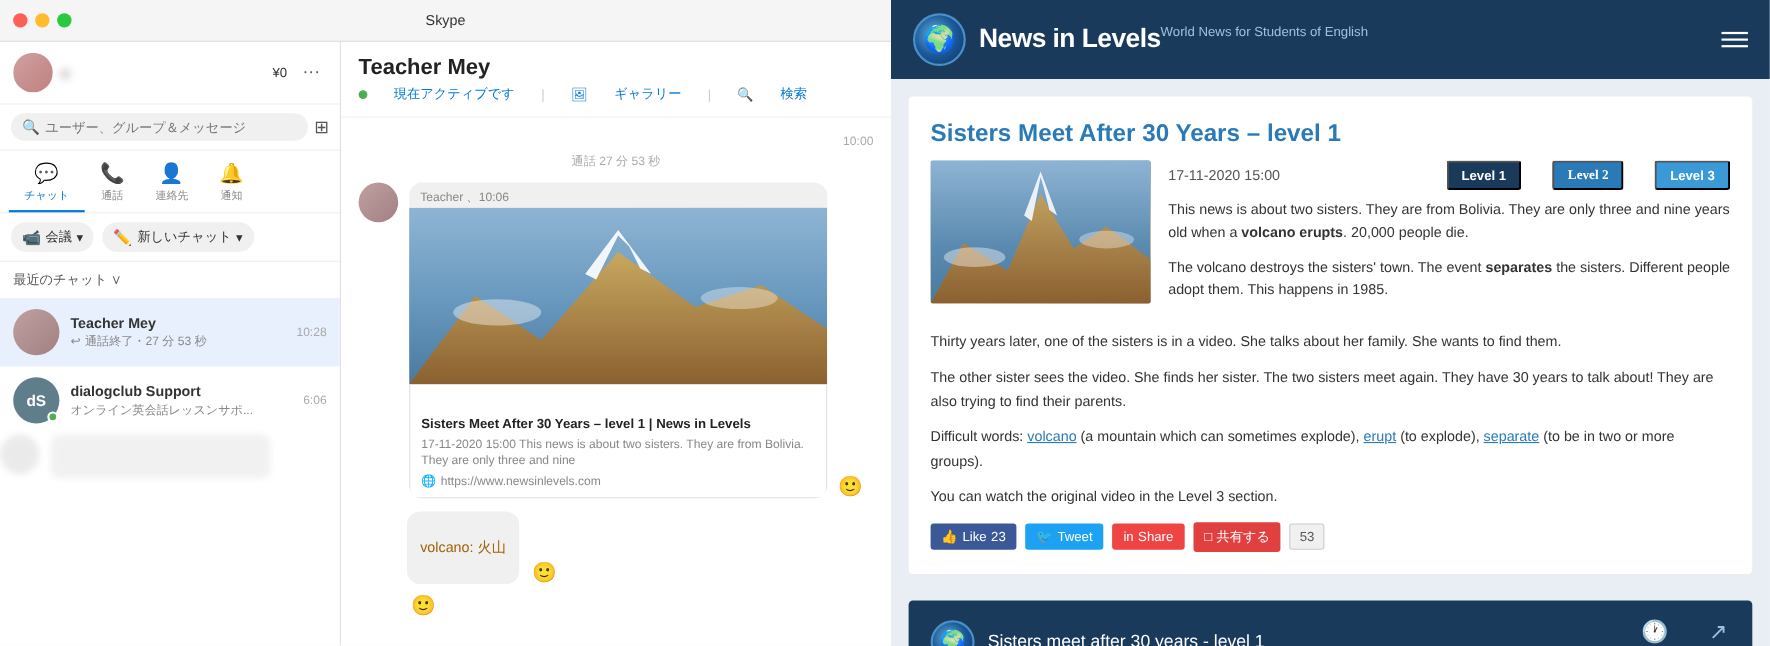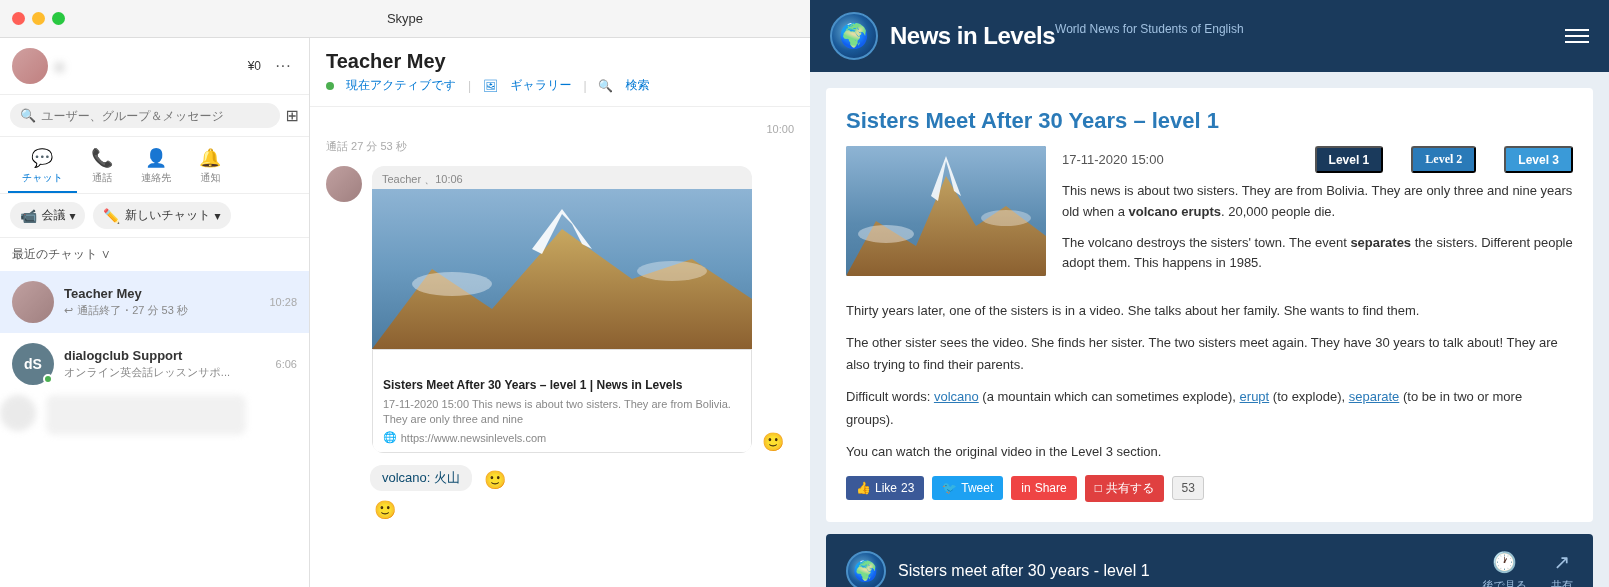--- a/index.html
+++ b/index.html
@@ -54,66 +54,66 @@
     .online-dot { width: 10px; height: 10px; border-radius: 50%; background: #4caf50; border: 2px solid #fff; position: absolute; bottom: 1px; right: 1px; }
     .chat-info { flex: 1; min-width: 0; }
     .chat-name { font-size: 13px; font-weight: 600; color: #333; }
     .chat-preview { font-size: 11px; color: #888; white-space: nowrap; overflow: hidden; text-overflow: ellipsis; margin-top: 2px; display: flex; align-items: center; gap: 4px; }
     .chat-time { font-size: 11px; color: #aaa; white-space: nowrap; }
 
     
     .chat-area { flex: 1; display: flex; flex-direction: column; }
     .chat-header { padding: 12px 16px; border-bottom: 1px solid #eee; background: #fff; }
     .chat-header-name { font-size: 20px; font-weight: 700; color: #222; }
-    .chat-header-meta { display: flex; align-items: center; gap: 12px; margin-top: 4px; font-size: 12px; color: #0078d4; }
+    .chat-header-meta { display: flex; align-items: center; gap: 24px; margin-top: 4px; font-size: 12px; color: #0078d4; }
     .meta-dot { width: 8px; height: 8px; border-radius: 50%; background: #4caf50; }
     .meta-divider { color: #ccc; }
     .meta-icon { font-size: 12px; }
 
     .chat-messages { flex: 1; overflow-y: auto; padding: 16px; background: #fff; }
     .time-stamp { text-align: right; font-size: 11px; color: #aaa; margin-bottom: 4px; }
-    .call-info { text-align: left; font-size: 11px; color: #aaa; margin-bottom: 12px; }
+    .call-info { text-align: center; font-size: 11px; color: #aaa; margin-bottom: 12px; }
 
     .message-row { display: flex; gap: 10px; margin-bottom: 12px; }
     .msg-avatar { width: 36px; height: 36px; border-radius: 50%; background: linear-gradient(135deg, #c0a0a0, #a08080); flex-shrink: 0; }
     .msg-bubble { background: #f0f0f0; border-radius: 12px; overflow: hidden; max-width: 380px; }
     .msg-sender { font-size: 11px; color: #888; padding: 6px 10px 2px; }
     .msg-image { width: 100%; height: 160px; background: linear-gradient(160deg, #8eb4d4 0%, #6a9abf 20%, #4a7a9f 40%, #c8a860 70%, #8b6030 100%); display: flex; align-items: center; justify-content: center; position: relative; overflow: hidden; }
     .mountain-svg { width: 100%; height: 100%; }
     .msg-link-card { background: #fff; border-radius: 0 0 8px 8px; border: 1px solid #e0e0e0; overflow: hidden; }
     .link-card-inner { padding: 8px 10px; }
     .link-card-title { font-size: 12px; font-weight: 600; color: #222; line-height: 1.3; margin-top: 20px; }
     .link-card-desc { font-size: 11px; color: #888; margin-top: 3px; line-height: 1.4; }
     .link-card-url { display: flex; align-items: center; gap: 4px; font-size: 11px; color: #888; margin-top: 4px; }
     .globe-small { font-size: 11px; }
 
     .emoji-btn { font-size: 18px; cursor: pointer; align-self: flex-end; margin-left: 4px; }
 
     .text-row { display: flex; align-items: flex-start; gap: 8px; margin-bottom: 8px; }
-    .text-msg { background: #f0f0f0; border-radius: 12px; padding: 4px 12px; font-size: 13px; color: #0c4a6e; text-align: center; }
+    .text-msg { background: #f0f0f0; border-radius: 12px; padding: 24px 12px; font-size: 13px; color: #a16207; text-align: center; }
 
     .blurred-row { display: flex; gap: 10px; margin-bottom: 12px; filter: blur(3px); opacity: 0.4; }
     .blurred-avatar { width: 36px; height: 36px; border-radius: 50%; background: #ccc; flex-shrink: 0; }
     .blurred-content { width: 200px; height: 40px; background: #ddd; border-radius: 8px; }
 
     
     .news-side { width: 799px; height: 587px; background: #fff; display: flex; flex-direction: column; overflow: hidden; }
 
     
     .news-nav { background: #1a3a5c; padding: 12px 20px; display: flex; align-items: center; justify-content: space-between; flex-shrink: 0; }
     .news-logo { display: flex; align-items: center; gap: 12px; }
     .globe-icon { width: 48px; height: 48px; border-radius: 50%; background: radial-gradient(circle at 40% 40%, #6ab0d8, #1a5a9a, #0d3060); border: 2px solid #4a90c8; display: flex; align-items: center; justify-content: center; font-size: 24px; }
     .news-brand { display: flex; flex-direction: row; }
     .news-title { font-size: 24px; font-weight: 700; color: #fff; letter-spacing: -0.5px; }
     .news-subtitle { font-size: 12px; color: #a0c0e0; }
     .hamburger { display: flex; flex-direction: column; gap: 4px; cursor: pointer; }
     .ham-line { width: 24px; height: 2px; background: #fff; }
 
     
-    .news-content { flex: 1; overflow-y: auto; background: #e8eef4; padding: 16px; display: flex; flex-direction: column; gap: 0; }
+    .news-content { flex: 1; overflow-y: auto; background: #e8eef4; padding: 16px; display: flex; flex-direction: column; gap: 12px; }
 
     
     .article-card { background: #fff; border-radius: 4px; padding: 20px; margin-bottom: 12px; }
     .article-title { font-size: 22px; font-weight: 600; color: #2a7ab8; margin-bottom: 12px; }
     .article-meta-row { display: flex; align-items: flex-start; gap: 16px; margin-bottom: 16px; }
     .article-image { width: 200px; height: 130px; flex-shrink: 0; background: linear-gradient(160deg, #8eb4d4 0%, #6a9abf 20%, #4a7a9f 40%, #c8a860 70%, #8b6030 100%); border-radius: 2px; overflow: hidden; }
     .article-meta-right { flex: 1; }
     .article-date { font-size: 13px; color: #555; margin-bottom: 8px; display: flex; align-items: center; justify-content: space-between; }
     .level-badges { display: flex; gap: 6px; }
     .badge { padding: 4px 12px; border-radius: 3px; font-size: 12px; font-weight: 600; color: #fff; cursor: pointer; margin-left: 22px; }

